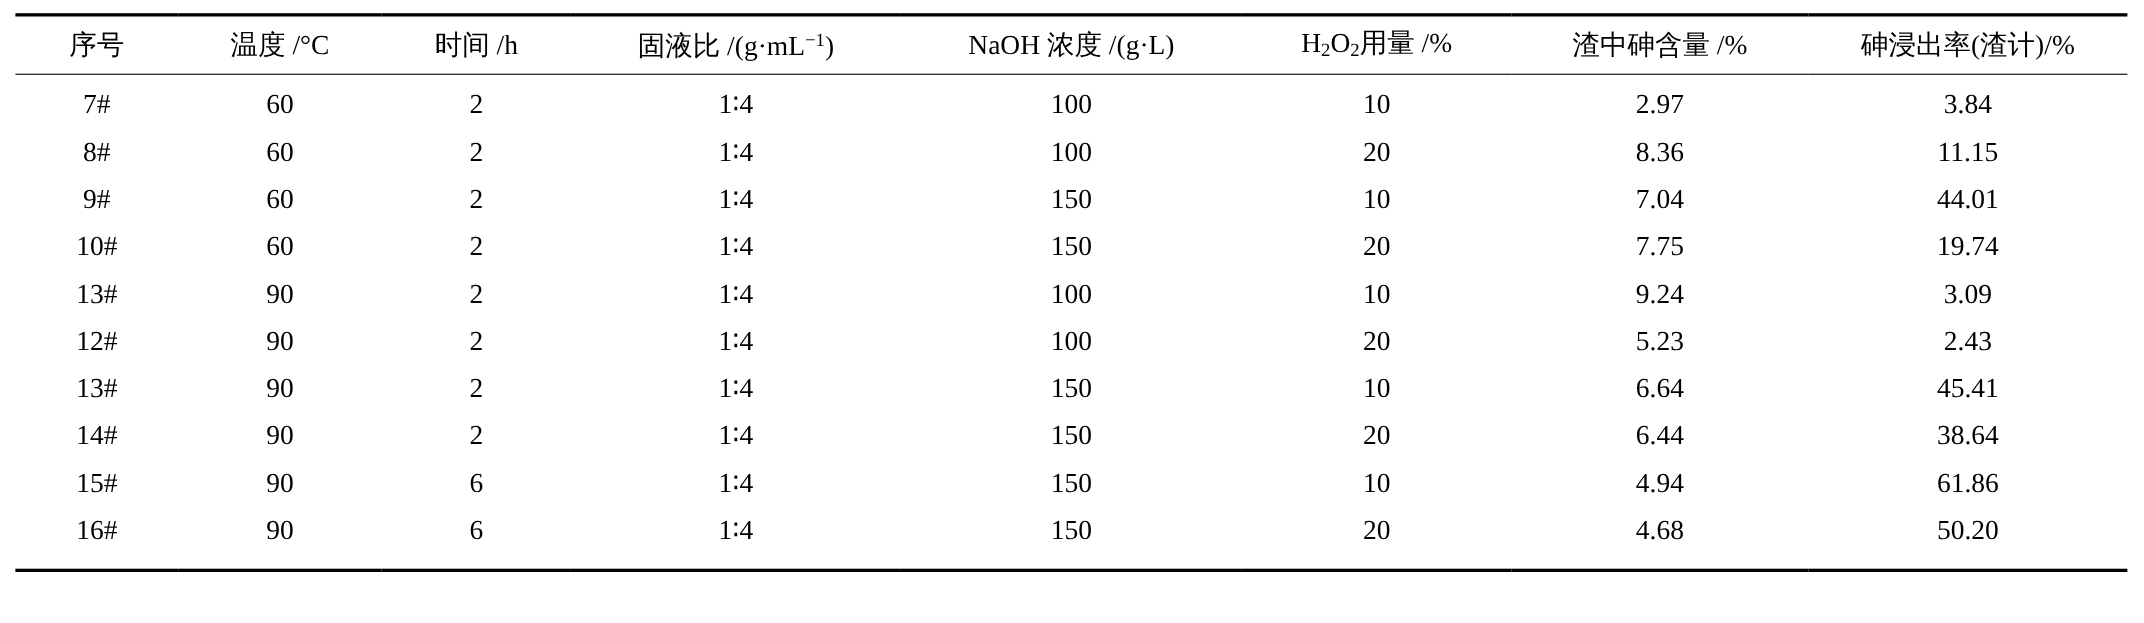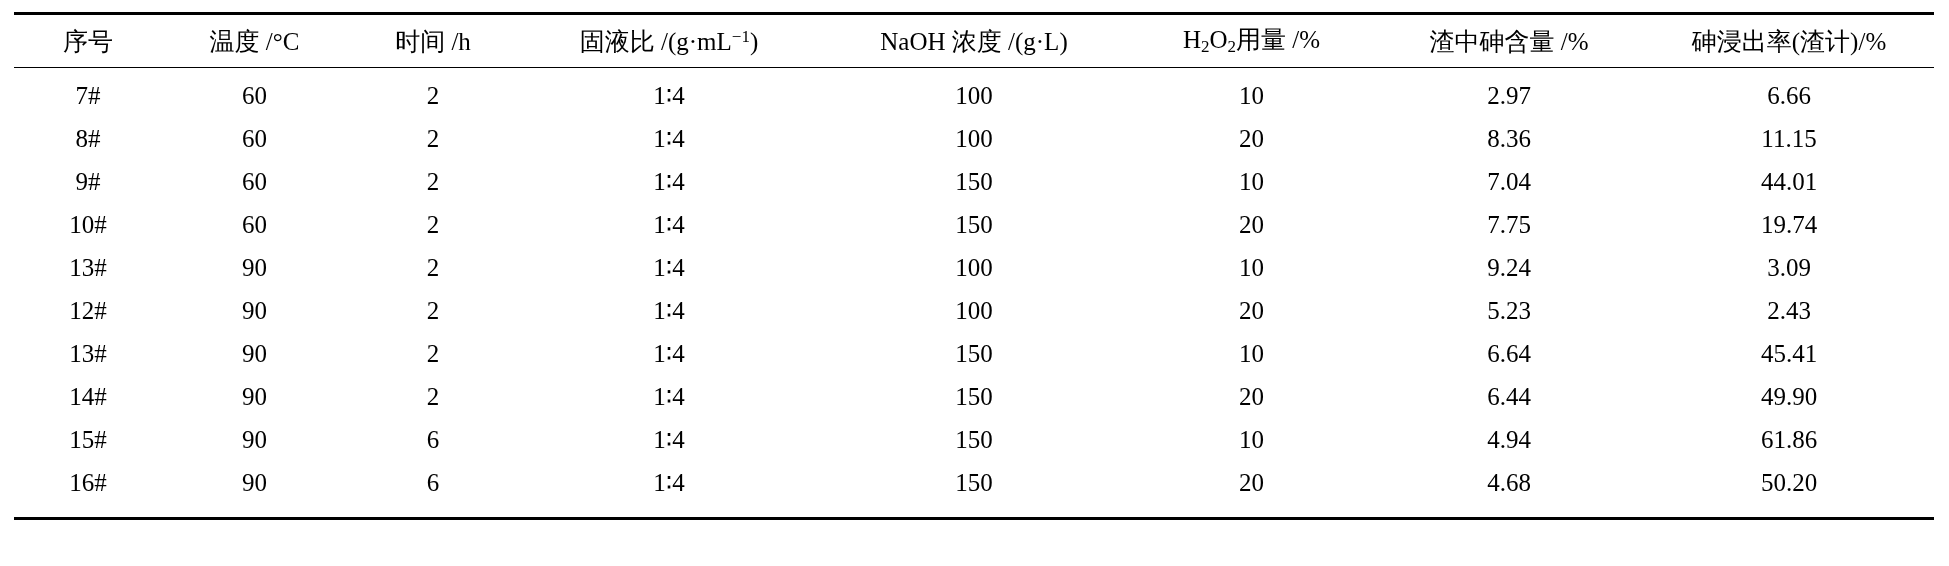--- a/index.html
+++ b/index.html
@@ -91,21 +91,21 @@
     </thead>
     <tbody>
         <tr>
           <td class="col-0">7#</td>
           <td class="col-1">60</td>
           <td class="col-2">2</td>
           <td class="col-3">1∶4</td>
           <td class="col-4">100</td>
           <td class="col-5">10</td>
           <td class="col-6">2.97</td>
-          <td class="col-7">6.66</td>
+          <td class="col-7">3.84</td>
         </tr>
         <tr>
           <td class="col-0">8#</td>
           <td class="col-1">60</td>
           <td class="col-2">2</td>
           <td class="col-3">1∶4</td>
           <td class="col-4">100</td>
           <td class="col-5">20</td>
           <td class="col-6">8.36</td>
           <td class="col-7">11.15</td>
@@ -161,21 +161,21 @@
           <td class="col-7">45.41</td>
         </tr>
         <tr>
           <td class="col-0">14#</td>
           <td class="col-1">90</td>
           <td class="col-2">2</td>
           <td class="col-3">1∶4</td>
           <td class="col-4">150</td>
           <td class="col-5">20</td>
           <td class="col-6">6.44</td>
-          <td class="col-7">49.90</td>
+          <td class="col-7">38.64</td>
         </tr>
         <tr>
           <td class="col-0">15#</td>
           <td class="col-1">90</td>
           <td class="col-2">6</td>
           <td class="col-3">1∶4</td>
           <td class="col-4">150</td>
           <td class="col-5">10</td>
           <td class="col-6">4.94</td>
           <td class="col-7">61.86</td>

